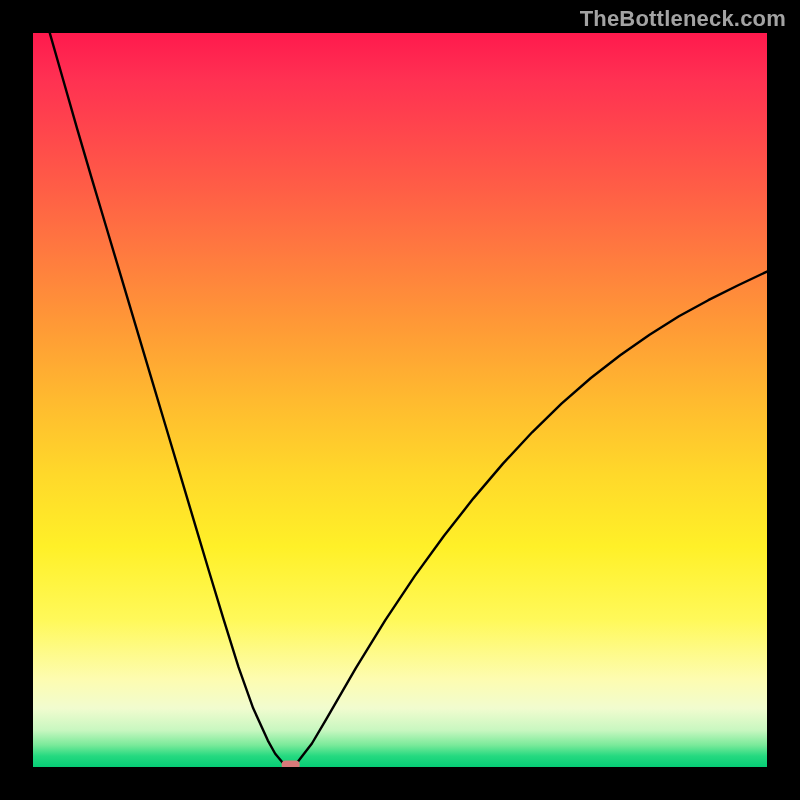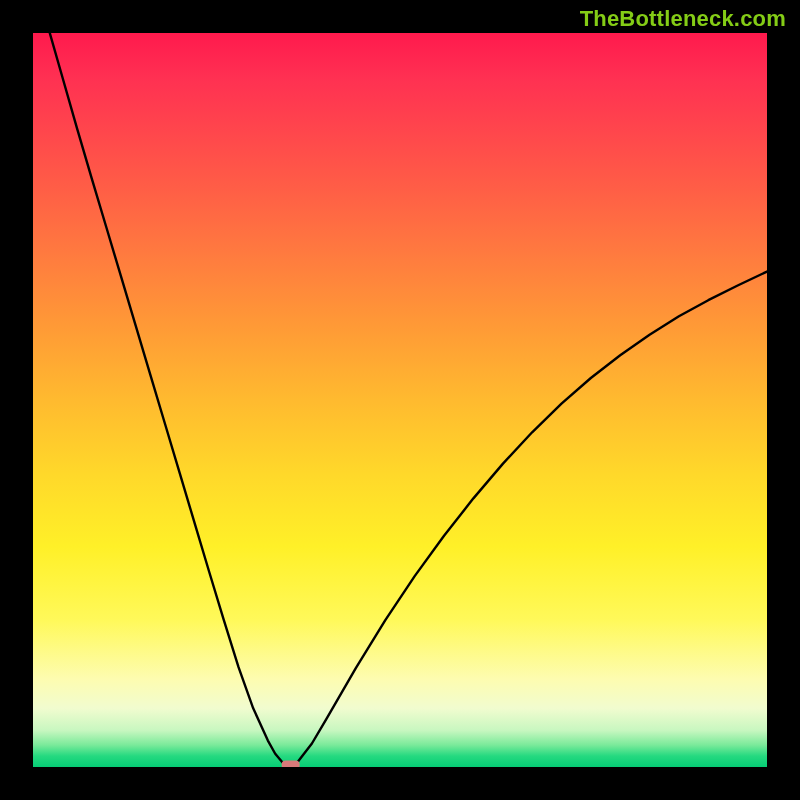--- a/index.html
+++ b/index.html
@@ -59,21 +59,21 @@
     stroke-linecap: round;
   }
   .minimum-marker {
     fill: #d87a7a;
     stroke: none;
   }
   .watermark {
     position: absolute;
     top: 6px;
     right: 14px;
-    color: #84cc16;
+    color: #a3a3a3;
     font-size: 22px;
     font-weight: 600;
     letter-spacing: 0.2px;
     user-select: none;
   }
 </style>
 </head>
 <body>
 
 <div class="frame">

